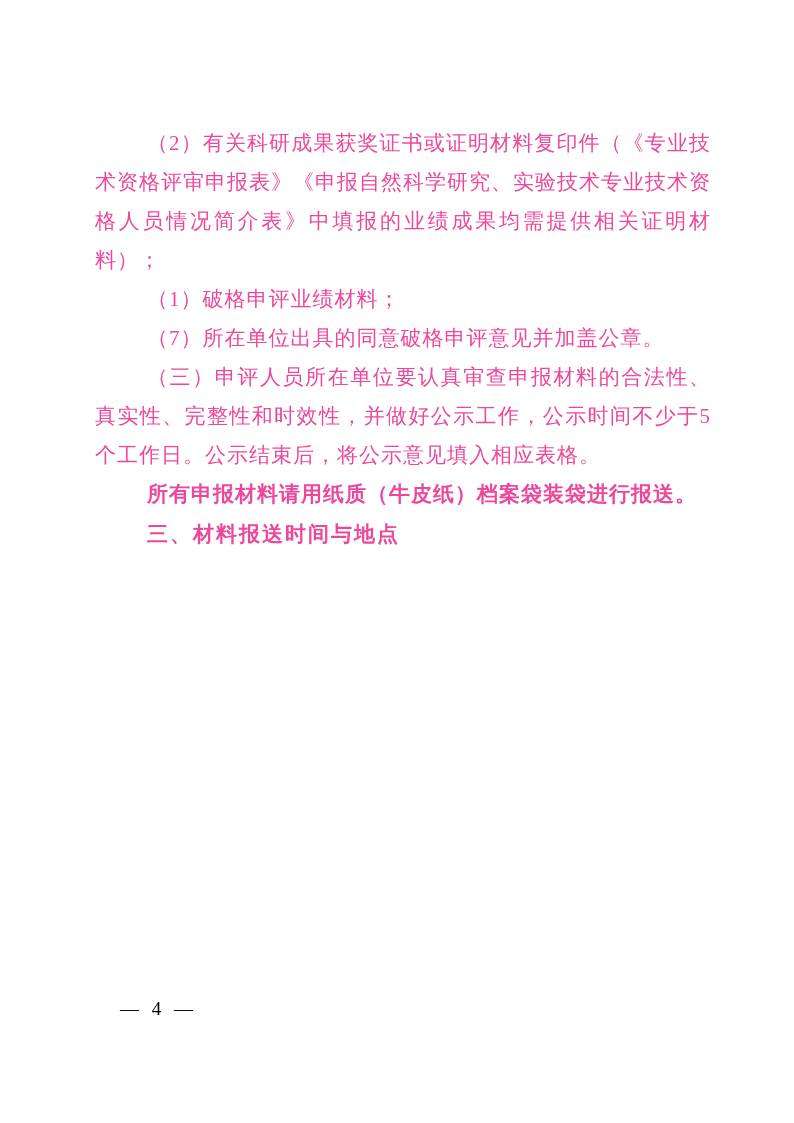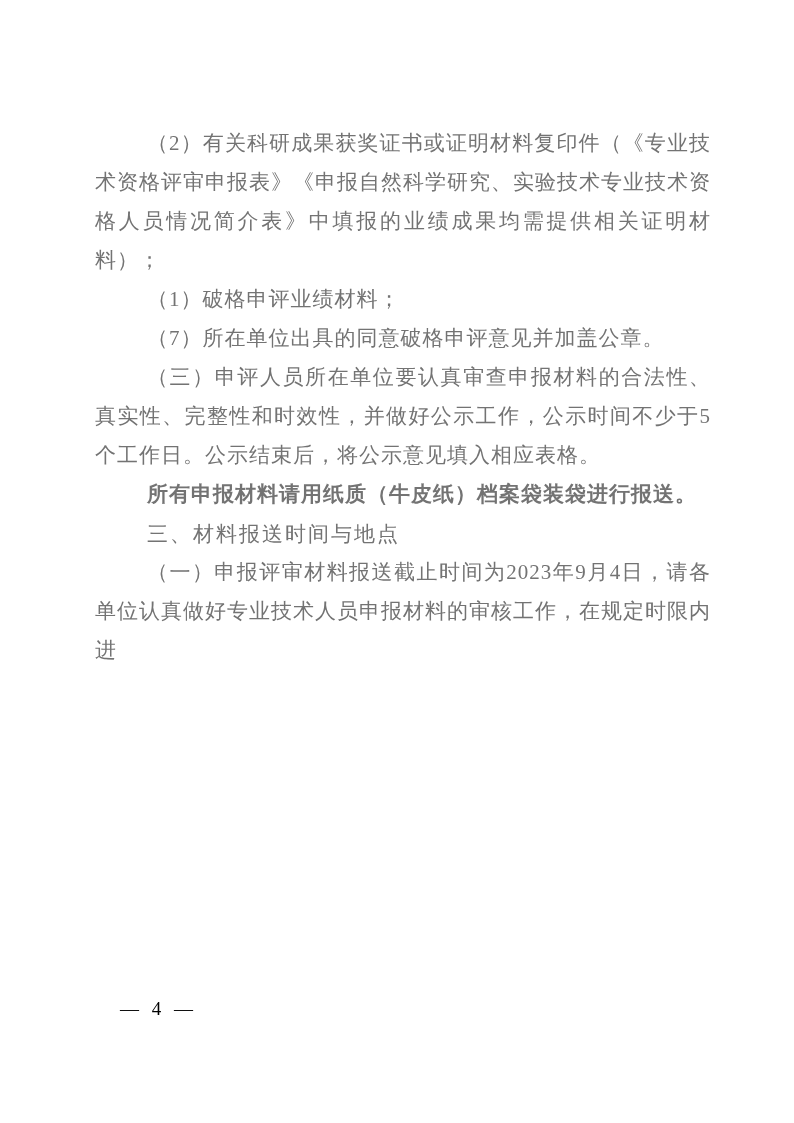--- a/index.html
+++ b/index.html
@@ -17,36 +17,36 @@
   }
   .content {
     position: absolute;
     left: 95px;
     top: 124px;
     width: 616px;
   }
   .para {
     margin: 0;
     padding: 0;
-    color: #737373;
+    color: #ec4899;
     font-family: "Liberation Serif", serif;
     font-size: 21px;
     line-height: 39px;
     letter-spacing: 1px;
     text-align: justify;
     text-justify: inter-character;
     text-indent: 52px;
     word-break: break-all;
   }
   .bold-note {
     font-weight: bold;
   }
   .heading {
     font-family: "Liberation Sans", sans-serif;
-    font-weight: normal;
+    font-weight: bold;
     letter-spacing: 2px;
     text-align: left;
   }
   .page-number {
     position: absolute;
     left: 120px;
     top: 998px;
     color: #000000;
     font-family: "Liberation Serif", serif;
     font-size: 19px;
@@ -58,16 +58,15 @@
 <body>
 
 <div class="page">
   <div class="content">
     <p class="para">（2）有关科研成果获奖证书或证明材料复印件（《专业技术资格评审申报表》《申报自然科学研究、实验技术专业技术资格人员情况简介表》中填报的业绩成果均需提供相关证明材料）；</p>
     <p class="para">（1）破格申评业绩材料；</p>
     <p class="para">（7）所在单位出具的同意破格申评意见并加盖公章。</p>
     <p class="para">（三）申评人员所在单位要认真审查申报材料的合法性、真实性、完整性和时效性，并做好公示工作，公示时间不少于5个工作日。公示结束后，将公示意见填入相应表格。</p>
     <p class="para bold-note">所有申报材料请用纸质（牛皮纸）档案袋装袋进行报送。</p>
     <p class="para heading">三、材料报送时间与地点</p>
-    <p class="para">（一）申报评审材料报送截止时间为2023年9月4日，请各单位认真做好专业技术人员申报材料的审核工作，在规定时限内进</p>
   </div>
   <div class="page-number">— 4 —</div>
 </div>
 
 </body></html>

